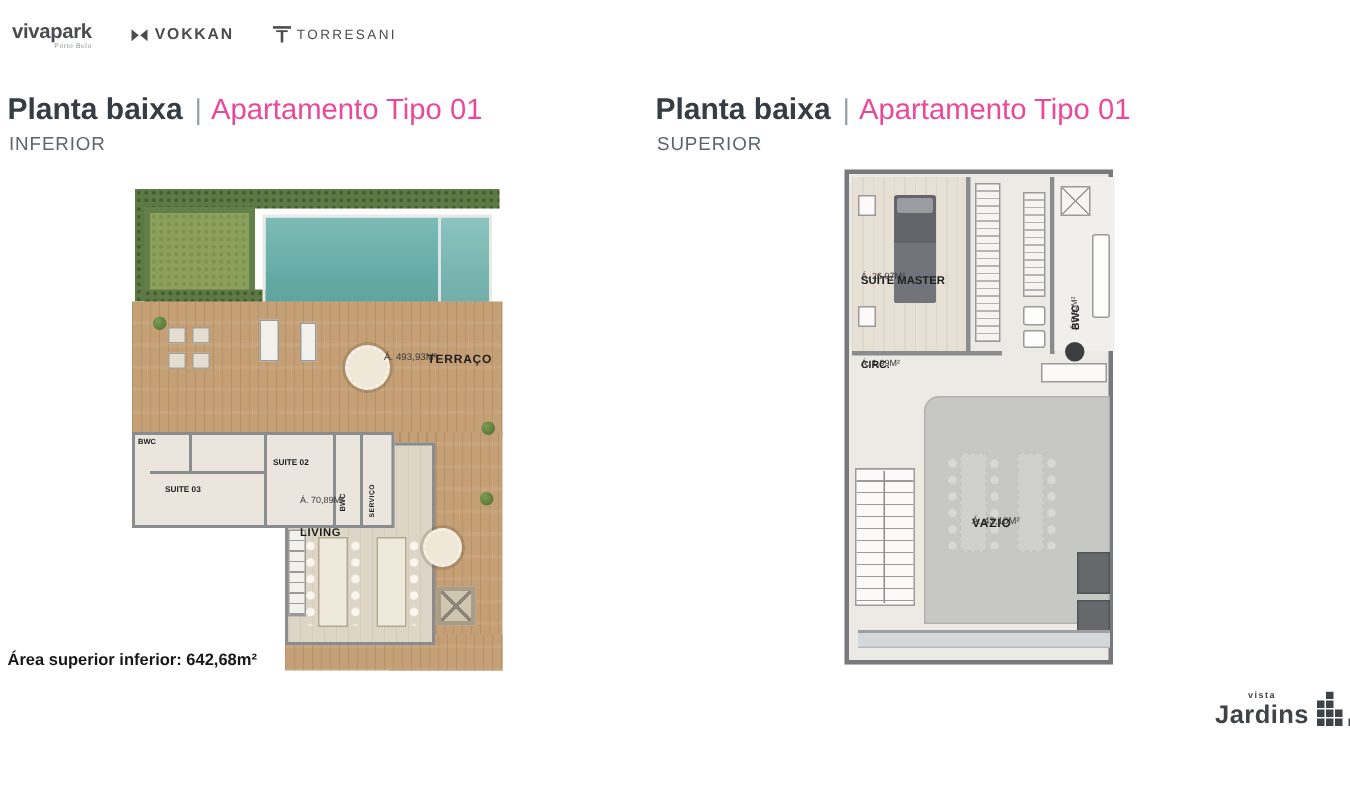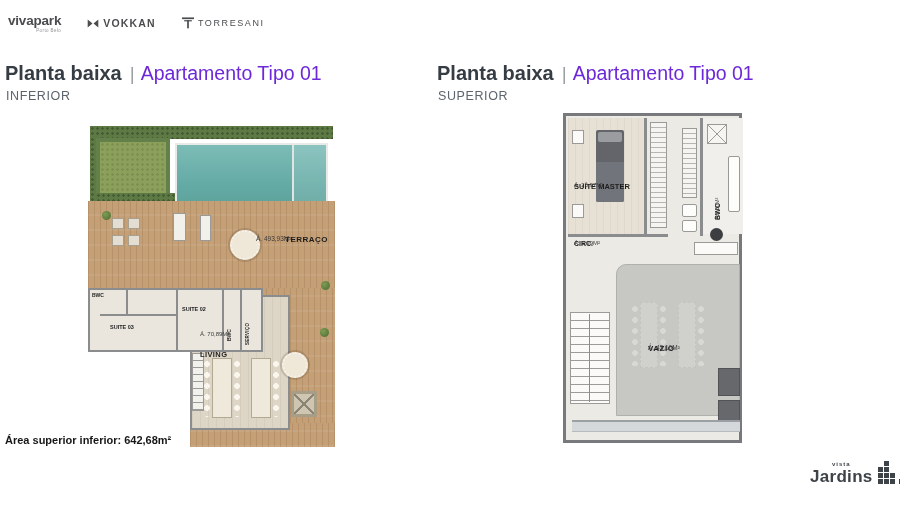--- a/index.html
+++ b/index.html
@@ -14,21 +14,21 @@
   .vivapark .sub { font-size:4.5px; color:#8f9193; letter-spacing:0.4px; margin-top:1px; }
   .vokkan { display:flex; align-items:center; gap:4px; color:#4a4c4e; }
   .vokkan .txt { font-size:10.5px; font-weight:700; letter-spacing:1.2px; }
   .torresani { display:flex; align-items:center; gap:4px; color:#4a4c4e; }
   .torresani .txt { font-size:9px; font-weight:400; letter-spacing:1.6px; }
 
   
   .sec-title { position:absolute; white-space:nowrap; }
   .sec-title .strong { font-size:20px; font-weight:700; color:#363c43; }
   .sec-title .sep { font-size:19px; font-weight:300; color:#9aa0a6; margin:0 6px 0 8px; }
-  .sec-title .light { font-size:19.5px; font-weight:400; color:#6d28d9; }
+  .sec-title .light { font-size:19.5px; font-weight:400; color:#ec4899; }
   .sec-sub { position:absolute; font-size:12.5px; font-weight:400; letter-spacing:0.6px; color:#5d646c; }
 
   
   .plan { position:absolute; }
   .plan * { position:absolute; }
   .room-label { text-align:center; color:#1d1d1d; line-height:1.25; z-index:30; }
   .room-label .nm { font-weight:700; display:block; }
   .room-label .ar { font-weight:400; display:block; color:#3a3a3a; }
   .vtext { writing-mode:vertical-rl; transform:rotate(180deg); }
 

